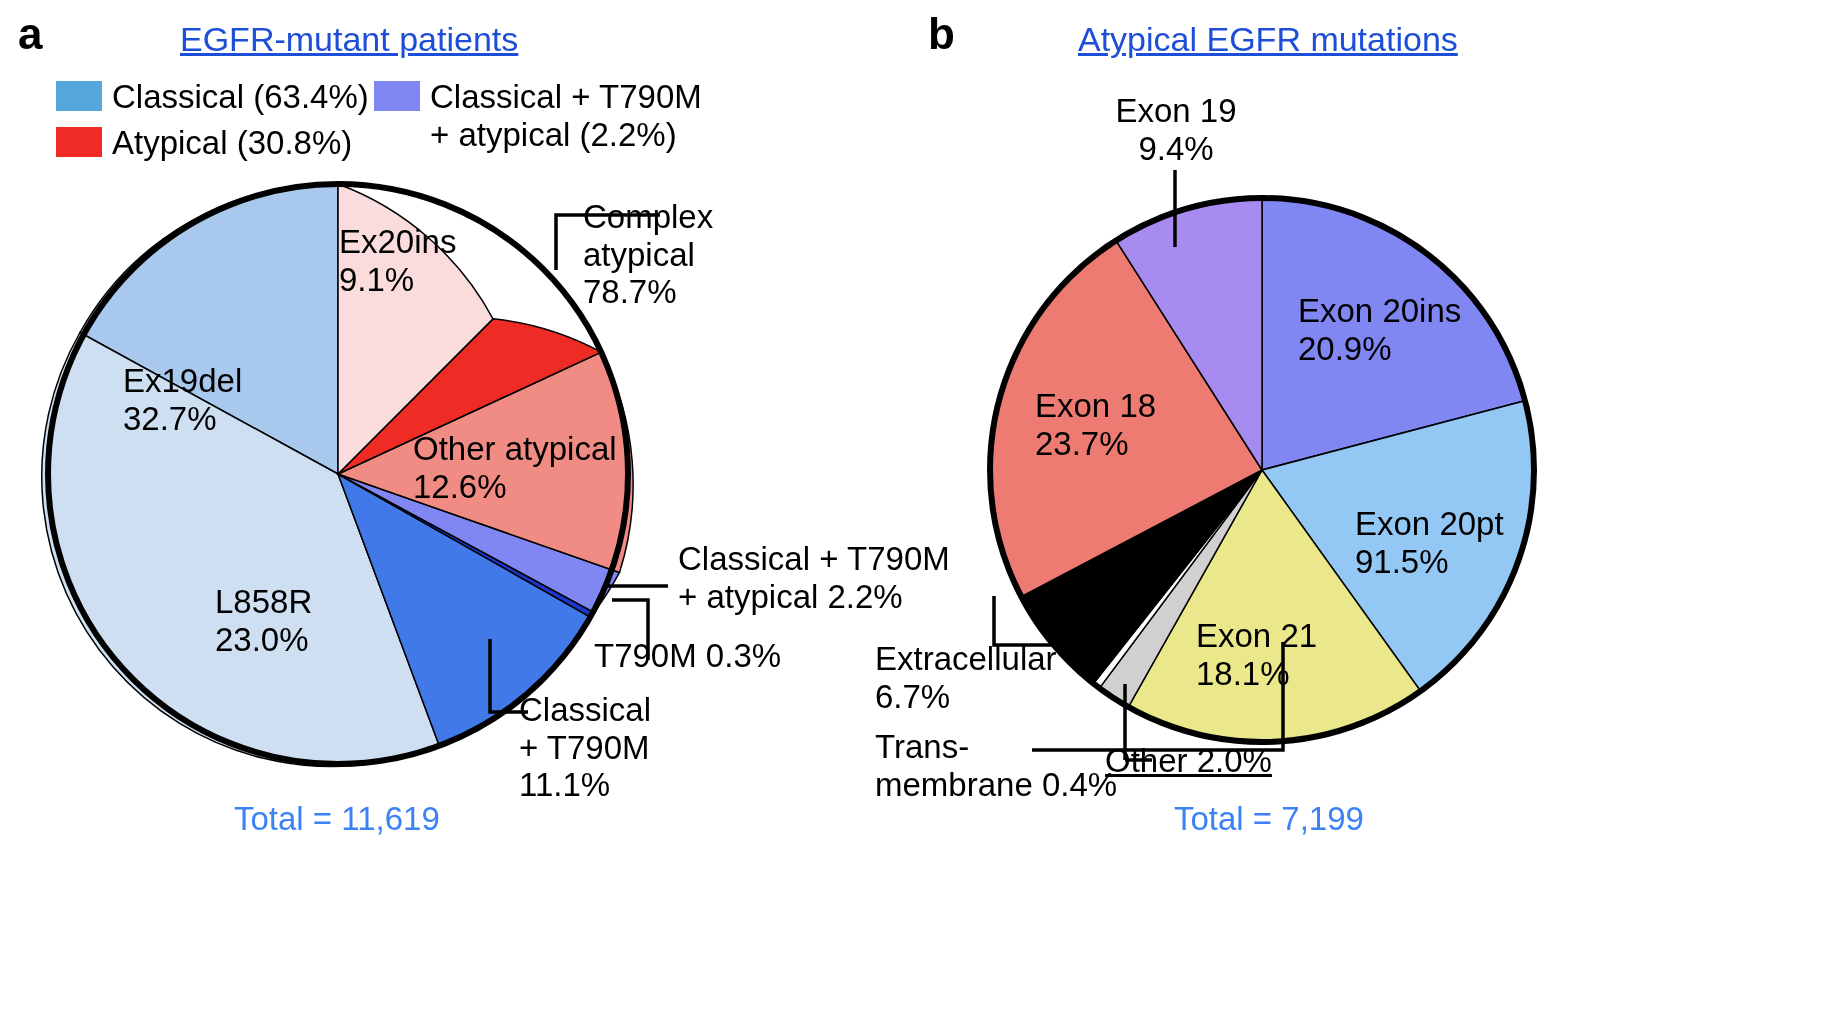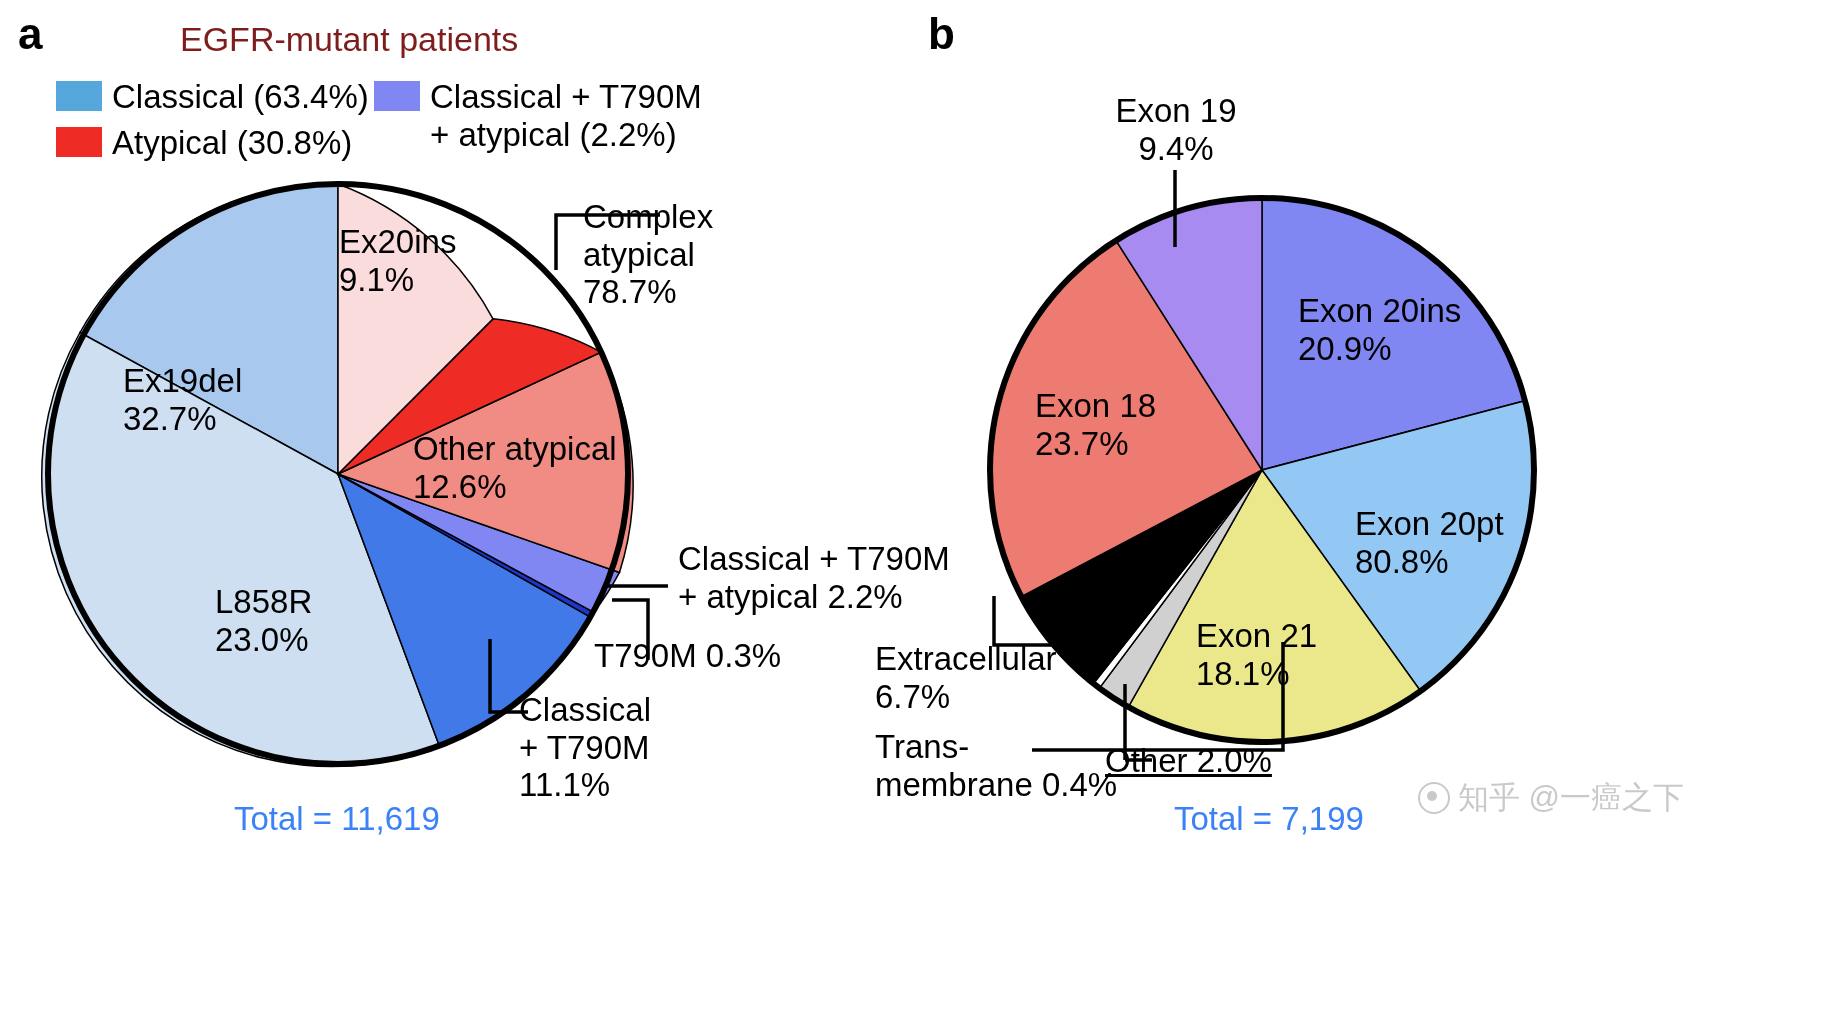--- a/index.html
+++ b/index.html
@@ -18,23 +18,24 @@
   .panel-letter {
     position: absolute;
     font-weight: bold;
     font-size: 44px;
     color: #000;
     line-height: 1;
   }
   .panel-title {
     position: absolute;
     font-size: 34px;
-    color: #7f1d1d;
+    color: #1d4ed8;
     line-height: 1;
     white-space: nowrap;
+    text-decoration: underline;
   }
   .legend {
     position: absolute;
     left: 56px;
     top: 78px;
     width: 700px;
   }
   .legend-col {
     position: absolute;
   }
@@ -172,20 +173,21 @@
   <div class="callout-label" style="left:678px; top:540px; text-align:left;">Classical + T790M
 + atypical 2.2%</div>
   <div class="callout-label" style="left:594px; top:637px; text-align:left;">T790M 0.3%</div>
   <div class="callout-label" style="left:519px; top:691px; text-align:left;">Classical
 + T790M
 11.1%</div>
 
   <div class="total-label" style="left:234px; top:800px;">Total = 11,619</div>
 
   <div class="panel-letter" style="left:928px; top:12px;">b</div>
+  <div class="panel-title" style="left:1078px; top:22px;">Atypical EGFR mutations</div>
 
   <svg class="pie" style="left:900px; top:0px;" width="934" height="1010" viewBox="900 0 934 1010">
     <g>
 
       <path fill="#8187F2" stroke="#000" stroke-width="1.5" d="M1262,470 L1262,198 A272,272 0 0 1 1524.96,400.70 Z"></path>
 
       <path fill="#93C8F5" stroke="#000" stroke-width="1.5" d="M1262,470 L1524.96,400.70 A272,272 0 0 1 1420.53,690.99 Z"></path>
 
       <path fill="#EAE88A" stroke="#000" stroke-width="1.5" d="M1262,470 L1420.53,690.99 A272,272 0 0 1 1128.43,706.76 Z"></path>
 
@@ -207,31 +209,27 @@
       <path d="M1125,760 L1125,684"></path>
       <path d="M1125,760 L1152,760"></path>
     </g>
   </svg>
 
   <div class="callout-label" style="left:1096px; top:92px; text-align:center; width:160px;">Exon 19
 9.4%</div>
   <div class="callout-label" style="left:1298px; top:292px; text-align:left;">Exon 20ins
 20.9%</div>
   <div class="callout-label" style="left:1355px; top:505px; text-align:left;">Exon 20pt
-80.8%</div>
+91.5%</div>
   <div class="callout-label" style="left:1196px; top:617px; text-align:left;">Exon 21
 18.1%</div>
   <div class="callout-label" style="left:1035px; top:387px; text-align:left;">Exon 18
 23.7%</div>
   <div class="callout-label" style="left:875px; top:640px; text-align:left;">Extracellular
 6.7%</div>
   <div class="callout-label" style="left:875px; top:728px; text-align:left;">Trans-
 membrane 0.4%</div>
   <div class="callout-label" style="left:1105px; top:742px; text-align:center;text-decoration:underline;">Other 2.0%</div>
 
   <div class="total-label" style="left:1174px; top:800px;">Total = 7,199</div>
 
-  <div class="watermark" style="left:1418px; top:777px;">
-    <span class="wm-logo"></span>
-    <span>知乎 @一癌之下</span>
-  </div>
 
 </div>
 
 </body></html>

